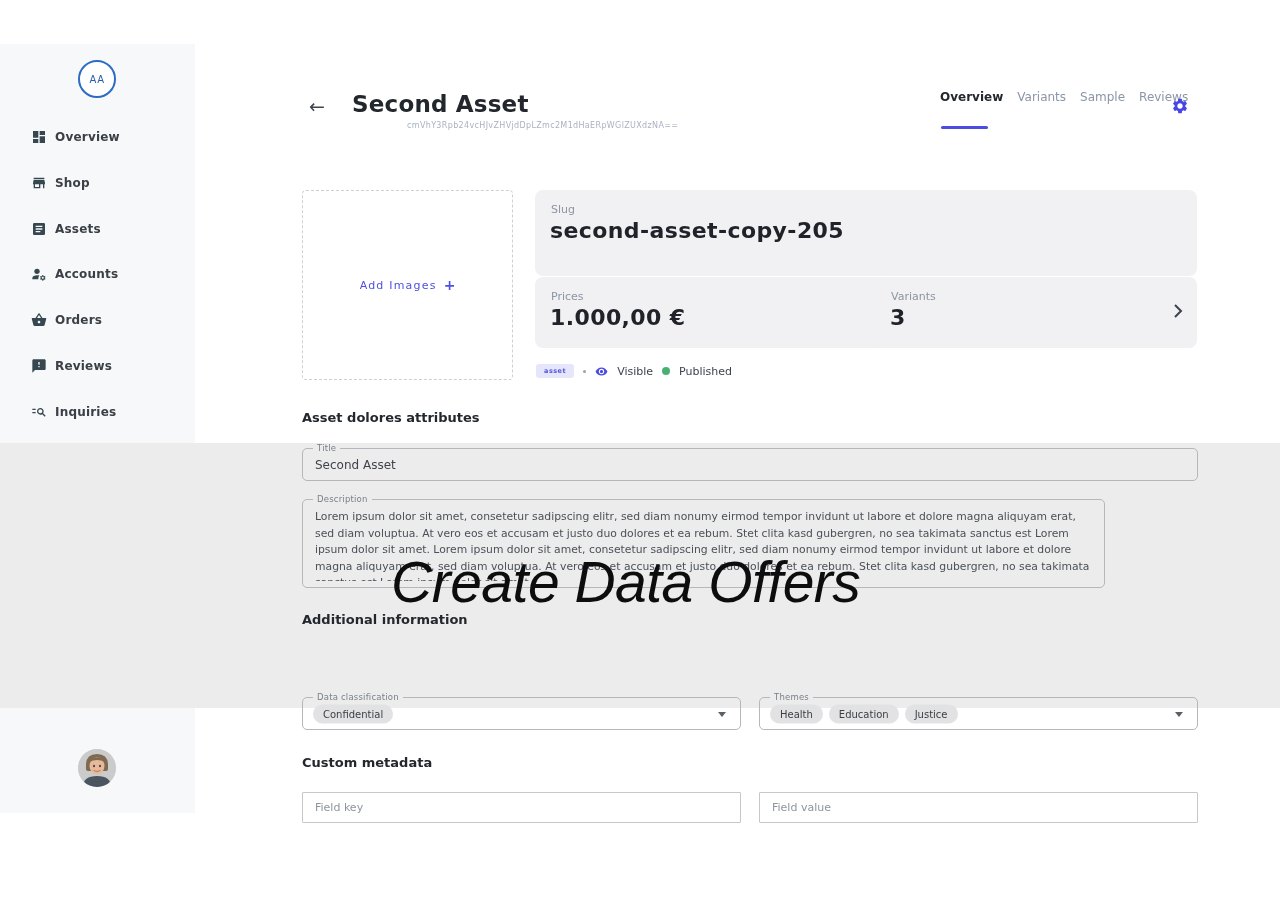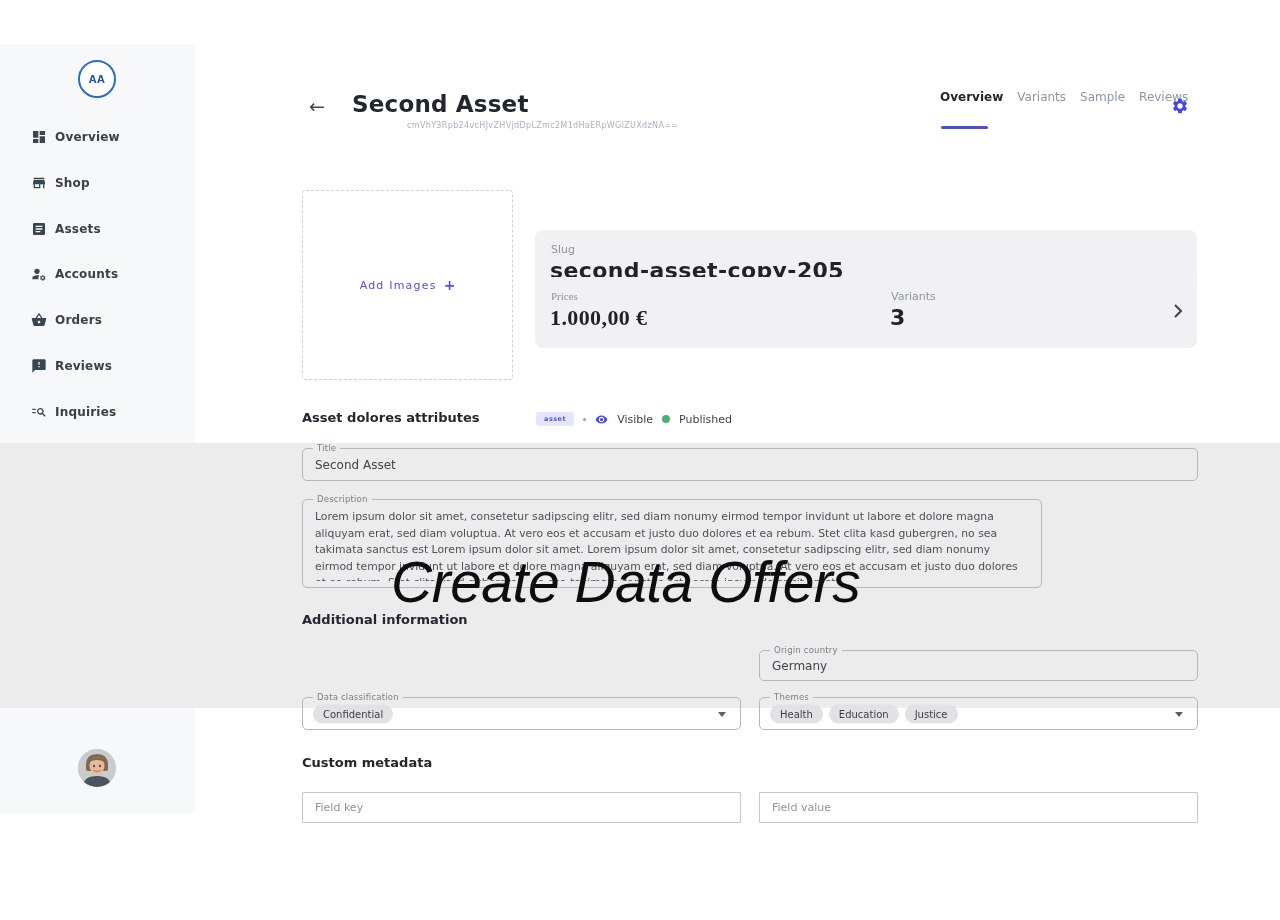--- a/index.html
+++ b/index.html
@@ -6,21 +6,21 @@
   html,body { width:1280px; height:920px; background:#ffffff; font-family:"DejaVu Sans","Liberation Sans",sans-serif; overflow:hidden; }
   .stage { position:relative; width:1280px; height:920px; background:#fff; }
 
   
   .sidebar { position:absolute; left:0; top:44px; width:195px; height:769px; background:#f7f8f9; z-index:1; }
   .grayband { position:absolute; left:0; top:443px; width:1280px; height:265px; background:#ececec; z-index:2; }
   .main { position:absolute; left:0; top:0; width:1280px; height:920px; z-index:3; }
 
   
   .logo { position:absolute; left:78px; top:60px; width:38px; height:38px; border:2.5px solid #2c6cc4; border-radius:50%; background:#fff; display:flex; align-items:center; justify-content:center; z-index:4; }
-  .logo span { font-size:10px; font-weight:bold; color:#2a5ca8; letter-spacing:.5px; }
+  .logo span { font-size:10px; font-weight:normal; color:#2a5ca8; letter-spacing:.5px; }
   .navitem { position:absolute; left:0; width:195px; height:24px; display:flex; align-items:center; cursor:pointer; z-index:4; }
   .navitem .nicon { position:absolute; left:31px; width:16px; height:16px; display:flex; }
   .navitem .nlabel { position:absolute; left:55px; font-size:12px; font-weight:700; color:#3a4046; letter-spacing:.2px; }
   .navitem svg { fill:#37474f; width:16px; height:16px; }
   .avatar { position:absolute; left:78px; top:749px; width:38px; height:38px; border-radius:50%; overflow:hidden; background:#cfcfcf; z-index:4; cursor:pointer; }
 
   
   .back { position:absolute; left:309px; top:95px; font-size:19px; color:#3f4650; cursor:pointer; }
   .ptitle { position:absolute; left:352px; top:91px; font-size:23px; font-weight:700; color:#22272e; letter-spacing:.2px; }
   .pid { position:absolute; left:366px; top:121px; font-size:8px; color:#a9b2c2; letter-spacing:.35px;margin-left:41px; }
@@ -31,48 +31,48 @@
   .gear { position:absolute; left:1171px; top:97px; width:18px; height:18px; cursor:pointer; }
   .gear svg { fill:#4646e8; width:18px; height:18px; }
 
   
   .addimg { position:absolute; left:302px; top:190px; width:211px; height:190px; border:1px dashed #d0d0d3; border-radius:4px; background:#fff; display:flex; align-items:center; justify-content:center; gap:7px; cursor:pointer; }
   .addimg .atext { font-size:11px; letter-spacing:1.2px; color:#4f4fe0; }
   .addimg .aplus { font-size:14px; font-weight:700; color:#4f4fe0; }
   .card { position:absolute; background:#f1f1f3; border-radius:8px; }
   .card .clabel { position:absolute; left:16px; top:13px; font-size:11px; color:#8c95a2; }
   .card .cvalue { position:absolute; left:15px; top:28px; font-size:22px; font-weight:700; color:#1f2228; letter-spacing:.4px; }
-  .card-slug  { left:535px; top:190px; width:662px; height:86px;margin-top:40px; }
-  .card-price { left:535px; top:277px; width:368px; height:71px;font-family:Liberation Serif, serif; }
+  .card-slug  { left:535px; top:190px; width:662px; height:86px; }
+  .card-price { left:535px; top:277px; width:368px; height:71px; }
   .card-var   { left:875px; top:277px; width:322px; height:71px; cursor:pointer; }
   .chev { position:absolute; right:14px; top:24px; width:10px; height:20px; }
   .chev svg { stroke:#3c4250; stroke-width:2; fill:none; width:10px; height:20px; }
 
-  .statusrow { position:absolute; left:536px; top:363px; height:16px; display:flex; align-items:center; gap:9px;margin-top:48px; }
+  .statusrow { position:absolute; left:536px; top:363px; height:16px; display:flex; align-items:center; gap:9px; }
   .typechip { background:#e5e5fb; color:#5555d8; font-size:6.5px; letter-spacing:.5px; padding:3px 8px; border-radius:3px; font-weight:700; }
   .dotsep { width:3px; height:3px; border-radius:50%; background:#9aa2ae; }
   .eye { width:13px; height:13px; display:flex; }
   .eye svg { fill:#4c4ce0; width:13px; height:13px; }
   .stext { font-size:11px; color:#3c4450; }
   .greendot { width:8px; height:8px; border-radius:50%; background:#4caf72; }
 
   
   .sechead { position:absolute; font-size:13px; font-weight:700; color:#23282e; }
   .field { position:absolute; border:1px solid #b7b7bb; border-radius:5px; background:transparent; }
   .flabel { position:absolute; top:-6px; left:10px; font-size:8.5px; color:#7a8088; background:#ececec; padding:0 4px; letter-spacing:.2px; }
   .fvalue { position:absolute; left:12px; top:50%; transform:translateY(-50%); font-size:12px; color:#3f434a; background:transparent; border:none; outline:none; width:90%; font-family:inherit; }
   .ftext { position:absolute; left:12px; right:10px; top:9px; bottom:6px; font-size:10.8px; line-height:16.5px; color:#4b5058; overflow:hidden; }
   .caret { position:absolute; right:14px; top:50%; margin-top:-2px; width:0; height:0; border-left:4.5px solid transparent; border-right:4.5px solid transparent; border-top:5px solid #5a6068; }
   .gchip { background:#e2e2e4; color:#3a3f45; font-size:10px; padding:4px 10px; border-radius:11px;text-align:center; }
   .chiprow { position:absolute; left:10px; top:50%; transform:translateY(-50%); display:flex; gap:6px; }
   .minput { position:absolute; width:439px; height:31px; border:1px solid #c7c7ca; border-radius:1px; background:#fff; font-size:11px; color:#3f434a; padding:0 12px; outline:none; font-family:inherit; }
   .minput::placeholder { color:#8f959d; }
 
   .f-title { left:302px; top:448px; width:896px; height:33px; }
-  .f-desc  { left:302px; top:499px; width:740px; height:89px; }
+  .f-desc  { left:302px; top:499px; width:803px; height:89px; }
   .f-vendor { left:302px; top:650px; width:439px; height:31px; }
   .f-origin { left:759px; top:650px; width:439px; height:31px; }
   .f-class  { left:302px; top:697px; width:439px; height:33px; }
   .f-themes { left:759px; top:697px; width:439px; height:33px; }
 
   .watermark { position:absolute; left:391px; top:549px; font-family:"Liberation Sans",sans-serif; font-size:57px; color:#0d0d0d; letter-spacing:-.5px; z-index:9; white-space:nowrap;font-style:italic; }
 </style>
 </head>
 <body>
 
@@ -216,24 +216,20 @@
       <input class="fvalue" value="Second Asset" style="">
     </div>
 
     <div class="field f-desc">
       <span class="flabel">Description</span>
       <div class="ftext">Lorem ipsum dolor sit amet, consetetur sadipscing elitr, sed diam nonumy eirmod tempor invidunt ut labore et dolore magna aliquyam erat, sed diam voluptua. At vero eos et accusam et justo duo dolores et ea rebum. Stet clita kasd gubergren, no sea takimata sanctus est Lorem ipsum dolor sit amet. Lorem ipsum dolor sit amet, consetetur sadipscing elitr, sed diam nonumy eirmod tempor invidunt ut labore et dolore magna aliquyam erat, sed diam voluptua. At vero eos et accusam et justo duo dolores et ea rebum. Stet clita kasd gubergren, no sea takimata sanctus est Lorem ipsum dolor sit amet</div>
     </div>
 
     <div class="sechead" style="left:302px; top:612px">Additional information</div>
 
-    <div class="field f-origin">
-      <span class="flabel">Origin country</span>
-      <input class="fvalue" value="Germany" style="">
-    </div>
 
     <div class="field f-class">
       <span class="flabel">Data classification</span>
       <span class="chiprow">
         <span class="gchip">Confidential</span>
       </span>
       <span class="caret"></span>
     </div>
 
     <div class="field f-themes">

